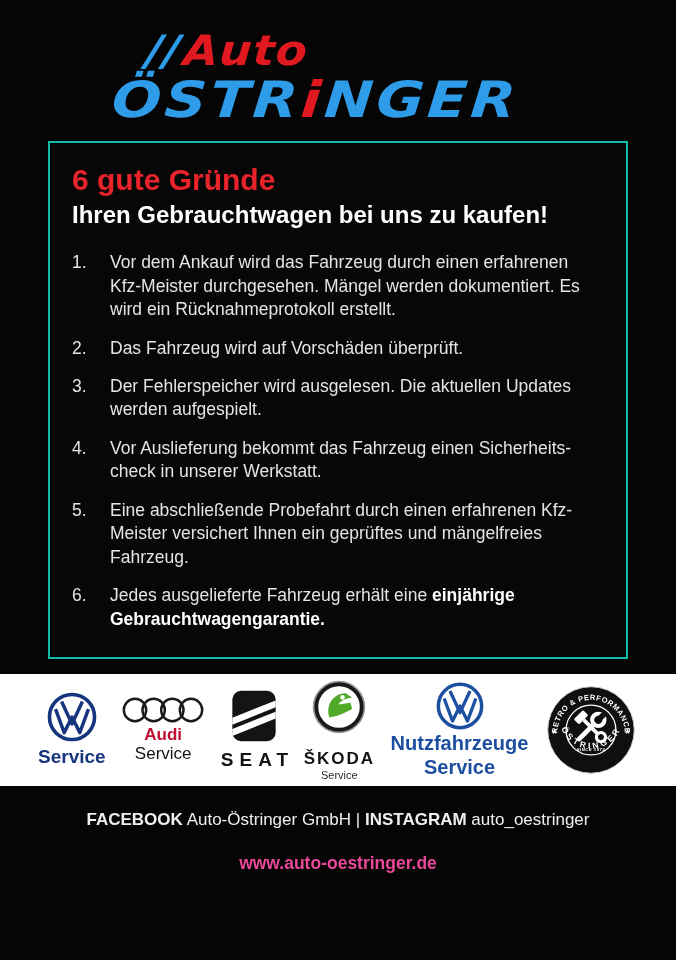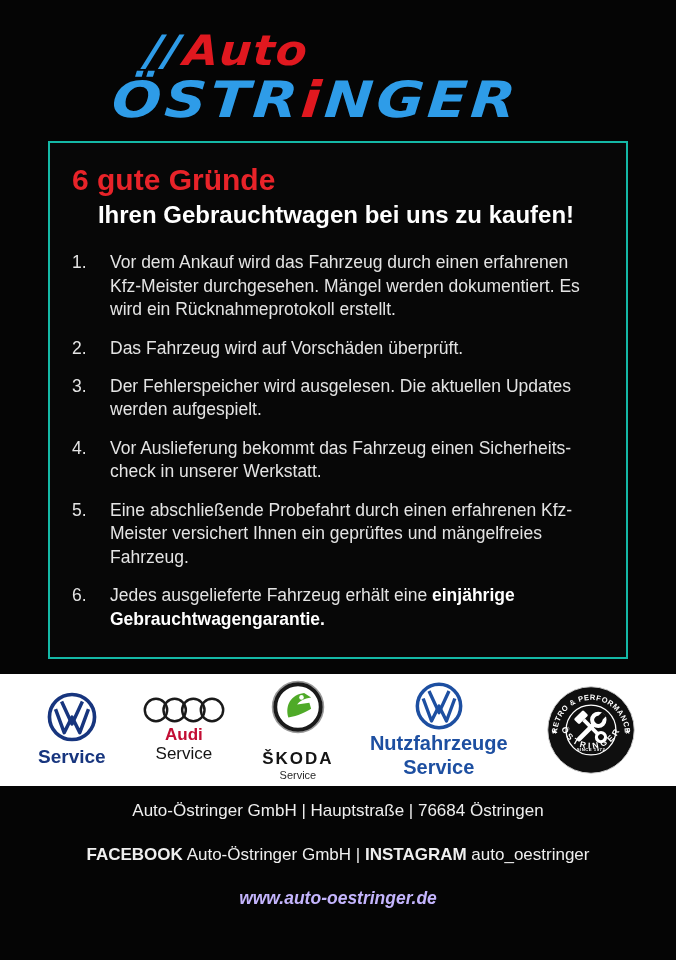--- a/index.html
+++ b/index.html
@@ -28,21 +28,21 @@
   }
   .logo-line2 .blue { color:#2e9ce8; }
   .logo-line2 .red { color:#e0181f; }
 
   
   .box {
     width:580px; margin:14px auto 0; border:2px solid #14b8a6;
     padding:20px 26px 26px 22px; background:#070707;
   }
   .box-title { color:#e82329; font-size:30px; font-weight:bold; line-height:1.1; }
-  .box-subtitle { color:#fff; font-size:24px; font-weight:bold; line-height:1.2; margin-top:5px;text-align:center; }
+  .box-subtitle { color:#fff; font-size:24px; font-weight:bold; line-height:1.2; margin-top:5px; }
   .reasons { list-style:none; margin-top:22px; }
   .reason {
     display:flex; color:#e4e4e4; font-size:17.5px; line-height:1.34;
     margin-bottom:15px;
   }
   .reason:last-child { margin-bottom:0; }
   .reason .num { flex:none; width:26px; margin-right:12px; }
   .reason p { flex:1; }
   .reason strong { font-weight:bold; color:#fff; }
 
@@ -60,21 +60,21 @@
   .brand .skoda-name { margin-top:14px; font-size:17px; font-weight:bold; color:#141414; letter-spacing:2px; }
   .brand .skoda-label { font-size:11px; color:#2a2a2a; }
   .brand .nfz-line1 { font-size:20px; font-weight:bold; color:#1d4fa1; line-height:1.2; }
   .brand .nfz-line2 { font-size:20px; font-weight:bold; color:#1d4fa1; line-height:1.2; }
 
   
   .footer { text-align:center; color:#efefef; }
   .address { margin-top:15px; font-size:17px; }
   .contact { margin-top:21px; font-size:17px; line-height:1.5; }
   .contact .lbl { font-weight:bold; }
-  .website { margin-top:21px; font-size:17.5px; font-weight:bold; color:#c4b5fd;font-style:italic; }
+  .website { margin-top:21px; font-size:17.5px; font-weight:bold; color:#ec4899; }
 </style>
 </head>
 <body>
 
 <div class="page">
 
   <header class="logo">
     <div class="logo-line1">
       <span class="slashes">//</span><span class="auto">Auto</span>
     </div>
@@ -129,20 +129,28 @@
       <svg width="84" height="28" viewBox="0 0 88 30">
         <circle cx="14" cy="15" r="12" fill="none" stroke="#1a1a1a" stroke-width="2.6"></circle>
         <circle cx="34" cy="15" r="12" fill="none" stroke="#1a1a1a" stroke-width="2.6"></circle>
         <circle cx="54" cy="15" r="12" fill="none" stroke="#1a1a1a" stroke-width="2.6"></circle>
         <circle cx="74" cy="15" r="12" fill="none" stroke="#1a1a1a" stroke-width="2.6"></circle>
       </svg>
       <div class="audi-name">Audi</div>
       <div class="audi-label">Service</div>
     </div>
 
+    <div class="brand">
+      <svg width="52" height="54" viewBox="0 0 60 62">
+        <rect x="5" y="2" width="50" height="58" rx="10" fill="#141414"></rect>
+        <polygon points="5,33 55,13 55,21 5,41" fill="#ffffff"></polygon>
+        <polygon points="5,46 55,26 55,34 5,54" fill="#ffffff"></polygon>
+      </svg>
+      <div class="seat-word">SEAT</div>
+    </div>
 
     <div class="brand">
       <svg width="56" height="56" viewBox="0 0 64 64">
         <circle cx="32" cy="32" r="29" fill="#ffffff" stroke="#9a9a9a" stroke-width="2"></circle>
         <circle cx="32" cy="32" r="26" fill="none" stroke="#1a1a1a" stroke-width="4.5"></circle>
         <path d="M21 44 C17 30 24 18 39 16 L47 21 C39 22 34 25 31 29 L45 27 L47 34 C41 38 32 42 21 44 Z" fill="#4faa28"></path>
         <circle cx="36" cy="21" r="2.6" fill="#ffffff"></circle>
       </svg>
       <div class="skoda-name">ŠKODA</div>
       <div class="skoda-label">Service</div>
@@ -186,21 +194,20 @@
             <circle cx="0" cy="15" r="4.8" fill="none" stroke="#ffffff" stroke-width="3.4"></circle>
           </g>
         </g>
         <text x="0" y="22.5" font-family="Liberation Sans, sans-serif" font-size="4.6" font-weight="bold" fill="#ffffff" text-anchor="middle" letter-spacing="0.5">SINCE 1972</text>
       </svg>
     </div>
 
   </section>
 
   <footer class="footer">
-    <div class="address">Auto-Östringer GmbH | Hauptstraße | 76684 Östringen</div>
     <div class="contact">
       <div>
         <span class="lbl">FACEBOOK</span>
         <span>Auto-Östringer GmbH</span>
         <span>|</span>
         <span class="lbl">INSTAGRAM</span>
         <span>auto_oestringer</span>
       </div>
     </div>
     <div class="website">www.auto-oestringer.de</div>

